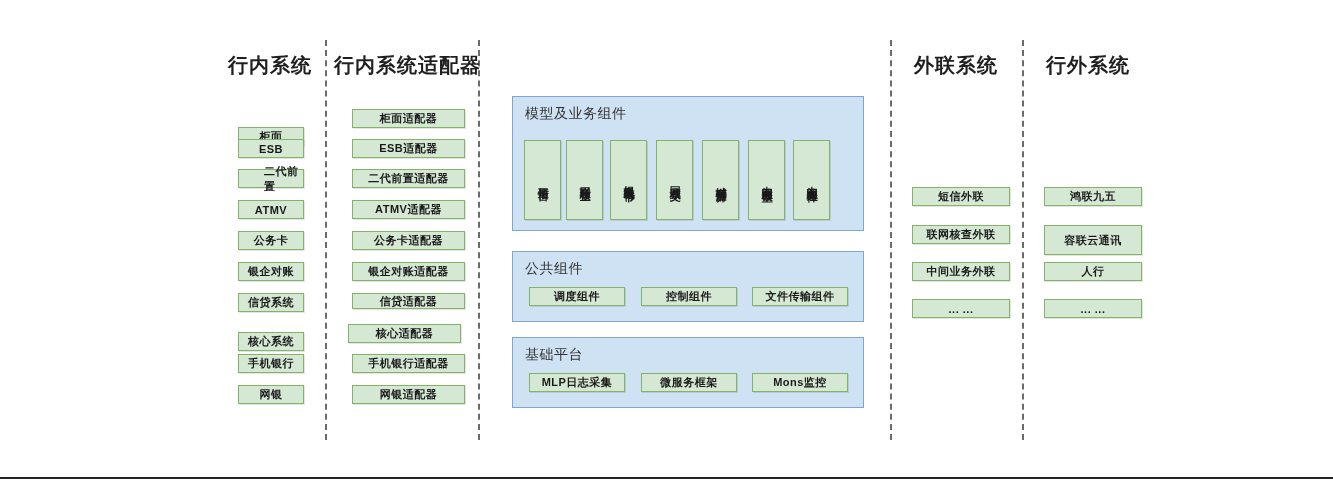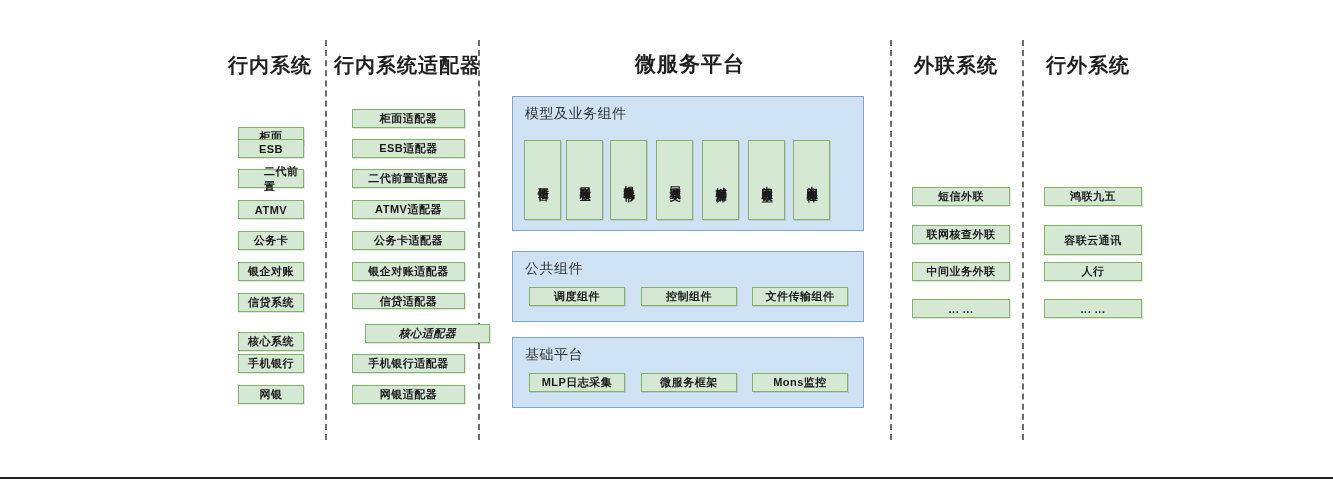--- a/index.html
+++ b/index.html
@@ -97,21 +97,20 @@
 
 <div class="canvas">
 
   <div class="divider" style="left:325px;"></div>
   <div class="divider" style="left:478px;"></div>
   <div class="divider" style="left:890px;"></div>
   <div class="divider" style="left:1022px;"></div>
 
   <div class="col-header" style="left:210px; top:52px; width:120px;">行内系统</div>
   <div class="col-header" style="left:330px; top:52px; width:155px;">行内系统适配器</div>
-  <div class="col-header" style="left:560px; top:50px; width:260px; font-size:21px;">微服务平台</div>
   <div class="col-header" style="left:896px; top:52px; width:120px;">外联系统</div>
   <div class="col-header" style="left:1028px; top:52px; width:120px;">行外系统</div>
 
   <div class="node" style="left:238px; top:127px; width:66px; height:19px;">柜面</div>
   <div class="node" style="left:238px; top:139px; width:66px; height:19px;">ESB</div>
   <div class="node" style="left:238px; top:169px; width:66px; height:19px;padding-left:25px;">二代前置</div>
   <div class="node" style="left:238px; top:200px; width:66px; height:19px;">ATMV</div>
   <div class="node" style="left:238px; top:231px; width:66px; height:19px;">公务卡</div>
   <div class="node" style="left:238px; top:262px; width:66px; height:19px;">银企对账</div>
   <div class="node" style="left:238px; top:293px; width:66px; height:19px;">信贷系统</div>
@@ -119,21 +118,21 @@
   <div class="node" style="left:238px; top:354px; width:66px; height:19px;">手机银行</div>
   <div class="node" style="left:238px; top:385px; width:66px; height:19px;">网银</div>
 
   <div class="node" style="left:352px; top:109px; width:113px; height:19px;">柜面适配器</div>
   <div class="node" style="left:352px; top:139px; width:113px; height:19px;">ESB适配器</div>
   <div class="node" style="left:352px; top:169px; width:113px; height:19px;">二代前置适配器</div>
   <div class="node" style="left:352px; top:200px; width:113px; height:19px;">ATMV适配器</div>
   <div class="node" style="left:352px; top:231px; width:113px; height:19px;">公务卡适配器</div>
   <div class="node" style="left:352px; top:262px; width:113px; height:19px;">银企对账适配器</div>
   <div class="node" style="left:352px; top:293px; width:113px; height:16px;">信贷适配器</div>
-  <div class="node" style="left:365px; top:324px; width:125px; height:19px;font-style:italic;">核心适配器</div>
+  <div class="node" style="left:348px; top:324px; width:113px; height:19px;">核心适配器</div>
   <div class="node" style="left:352px; top:354px; width:113px; height:19px;">手机银行适配器</div>
   <div class="node" style="left:352px; top:385px; width:113px; height:19px;">网银适配器</div>
 
   <div class="panel" style="left:512px; top:96px; width:352px; height:135px;">
     <div class="panel-title">模型及业务组件</div>
   </div>
   <div class="node vertical" style="left:524px; top:140px; width:37px; height:80px;">短信平台</div>
   <div class="node vertical" style="left:566px; top:140px; width:37px; height:80px;">联网核查</div>
   <div class="node vertical" style="left:610px; top:140px; width:37px; height:80px;">银联及银行卡</div>
   <div class="node vertical" style="left:656px; top:140px; width:37px; height:80px;">同城票交</div>

